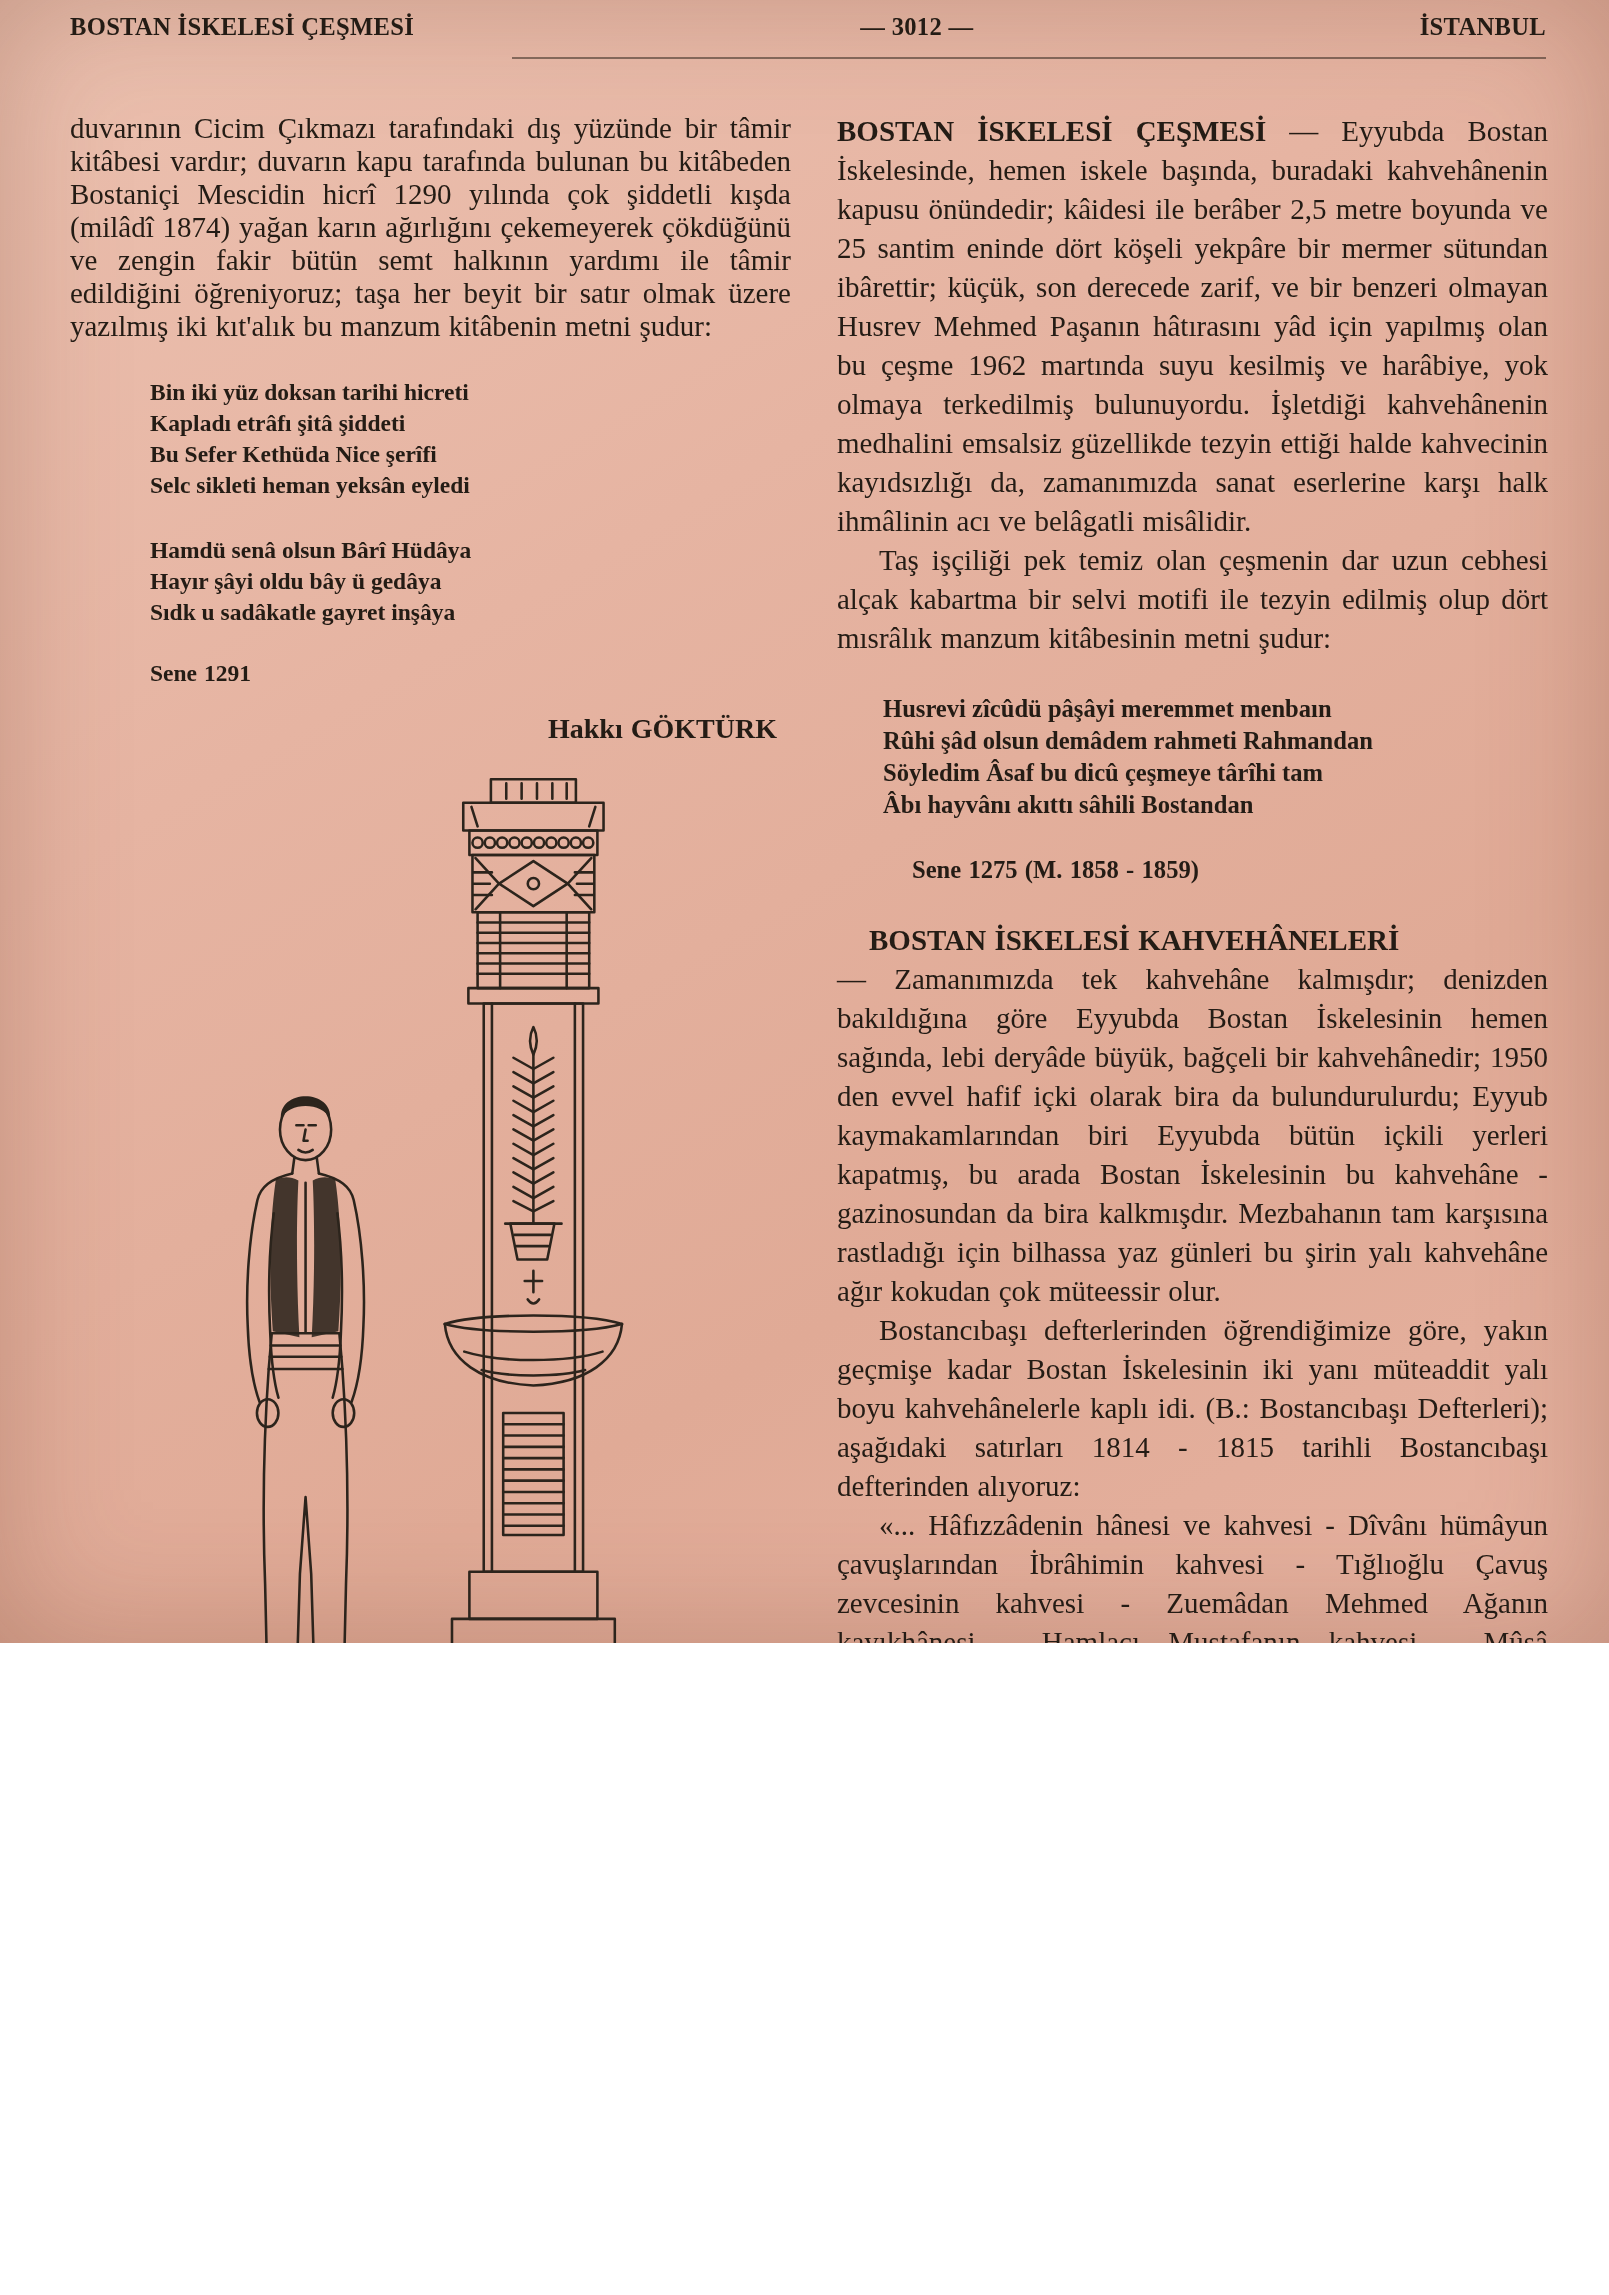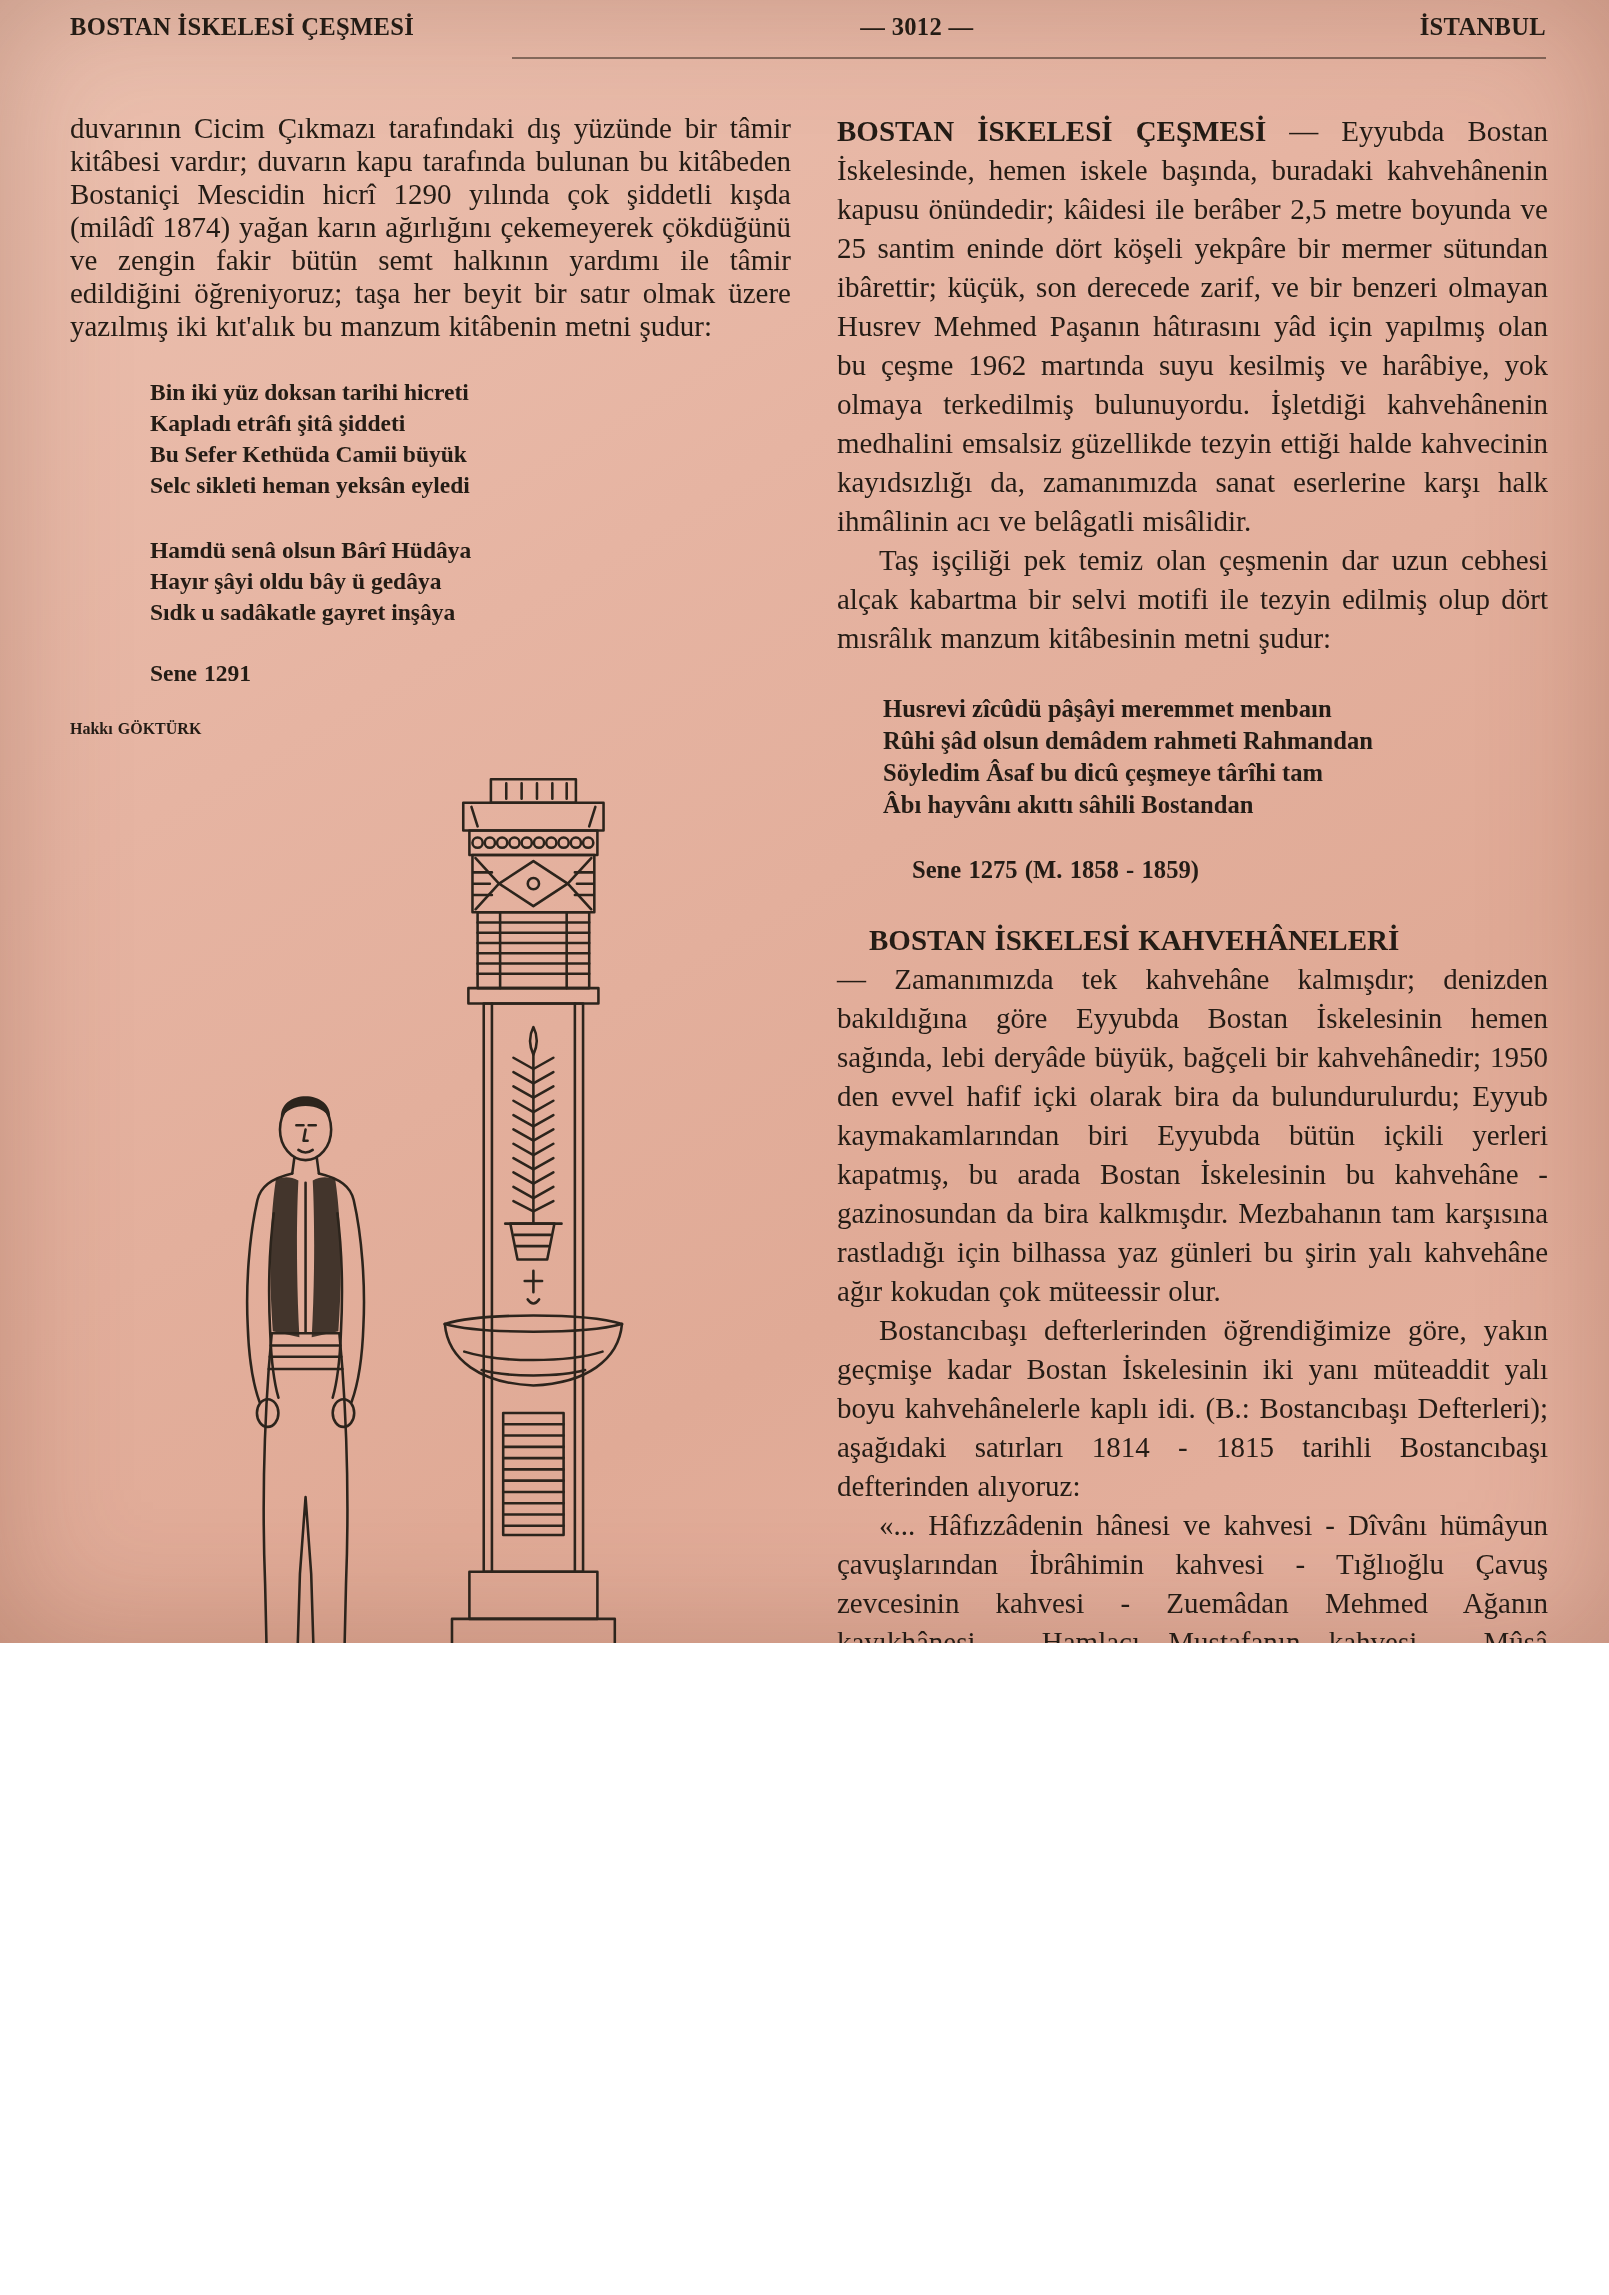--- a/index.html
+++ b/index.html
@@ -34,21 +34,21 @@
   .entry-title { font-weight: bold; }
   .entry-heading { margin-top: 32px !important; text-indent: 32px; font-weight: bold; text-align: left; }
   .poem {
     font-weight: bold; font-size: 23.5px; line-height: 31px;
     margin: 34px 0 0 80px; text-align: left; word-spacing: normal;
   }
   .col-right .poem { margin-left: 46px; font-size: 24.6px; line-height: 32px; margin-top: 35px; }
   .poem-line { white-space: nowrap; }
   .date-line { font-weight: bold; font-size: 23.5px; margin-top: 29px; margin-left: 80px; text-align: left; }
   .col-right .date-line { margin-left: 75px; font-size: 24.6px; }
-  .author-line { font-weight: bold; font-size: 16px; margin-top: 22.4px; text-align: left; padding-right: 14px; }
+  .author-line { font-weight: bold; font-size: 28px; margin-top: 22.4px; text-align: right; padding-right: 14px; }
   .figure { margin: 24.6px 0 0 0; text-align: center; font-style: italic; }
   .figure svg { display: block; margin: 0 auto; }
   .fig-caption-title  { font-weight: bold; font-size: 24.6px; margin-top: 18px; text-align: center; }
   .fig-caption-credit { font-weight: bold; font-size: 23.5px; margin-top: 4.3px;  text-align: center; }
   .bottom-smudge {
     position: absolute; left: 160px; top: 2275px; width: 229px; height: 9.6px;
     background: #2e241c; opacity: .6; border-radius: 4.8px; transform: rotate(-.5deg);
   }
   .bottom-smudge-2 {
     position: absolute; left: 416px; top: 2280px; width: 59px; height: 5.3px;
@@ -66,21 +66,21 @@
     <span class="h-right">İSTANBUL</span>
   </header>
   <div class="header-rule"></div>
 
   <section class="col col-left">
     <p>duvarının Cicim Çıkmazı tarafındaki dış yüzünde bir tâmir kitâbesi vardır; duvarın kapu tarafında bulunan bu kitâbeden Bostaniçi Mescidin hicrî 1290 yılında çok şiddetli kışda (milâdî 1874) yağan karın ağırlığını çekemeyerek çökdüğünü ve zengin fakir bütün semt halkının yardımı ile tâmir edildiğini öğreniyoruz; taşa her beyit bir satır olmak üzere yazılmış iki kıt'alık bu manzum kitâbenin metni şudur:</p>
 
     <div class="poem">
         <div class="poem-line">Bin iki yüz doksan tarihi hicreti</div>
         <div class="poem-line">Kapladı etrâfı şitâ şiddeti</div>
-        <div class="poem-line">Bu Sefer Kethüda Camii büyük</div>
+        <div class="poem-line">Bu Sefer Kethüda Nice şerîfi</div>
         <div class="poem-line">Selc sikleti heman yeksân eyledi</div>
       </div>
     <div class="poem">
         <div class="poem-line">Hamdü senâ olsun Bârî Hüdâya</div>
         <div class="poem-line">Hayır şâyi oldu bây ü gedâya</div>
         <div class="poem-line">Sıdk u sadâkatle gayret inşâya</div>
       </div>
 
     <div class="date-line">Sene 1291</div>
     <div class="author-line">Hakkı GÖKTÜRK</div>

